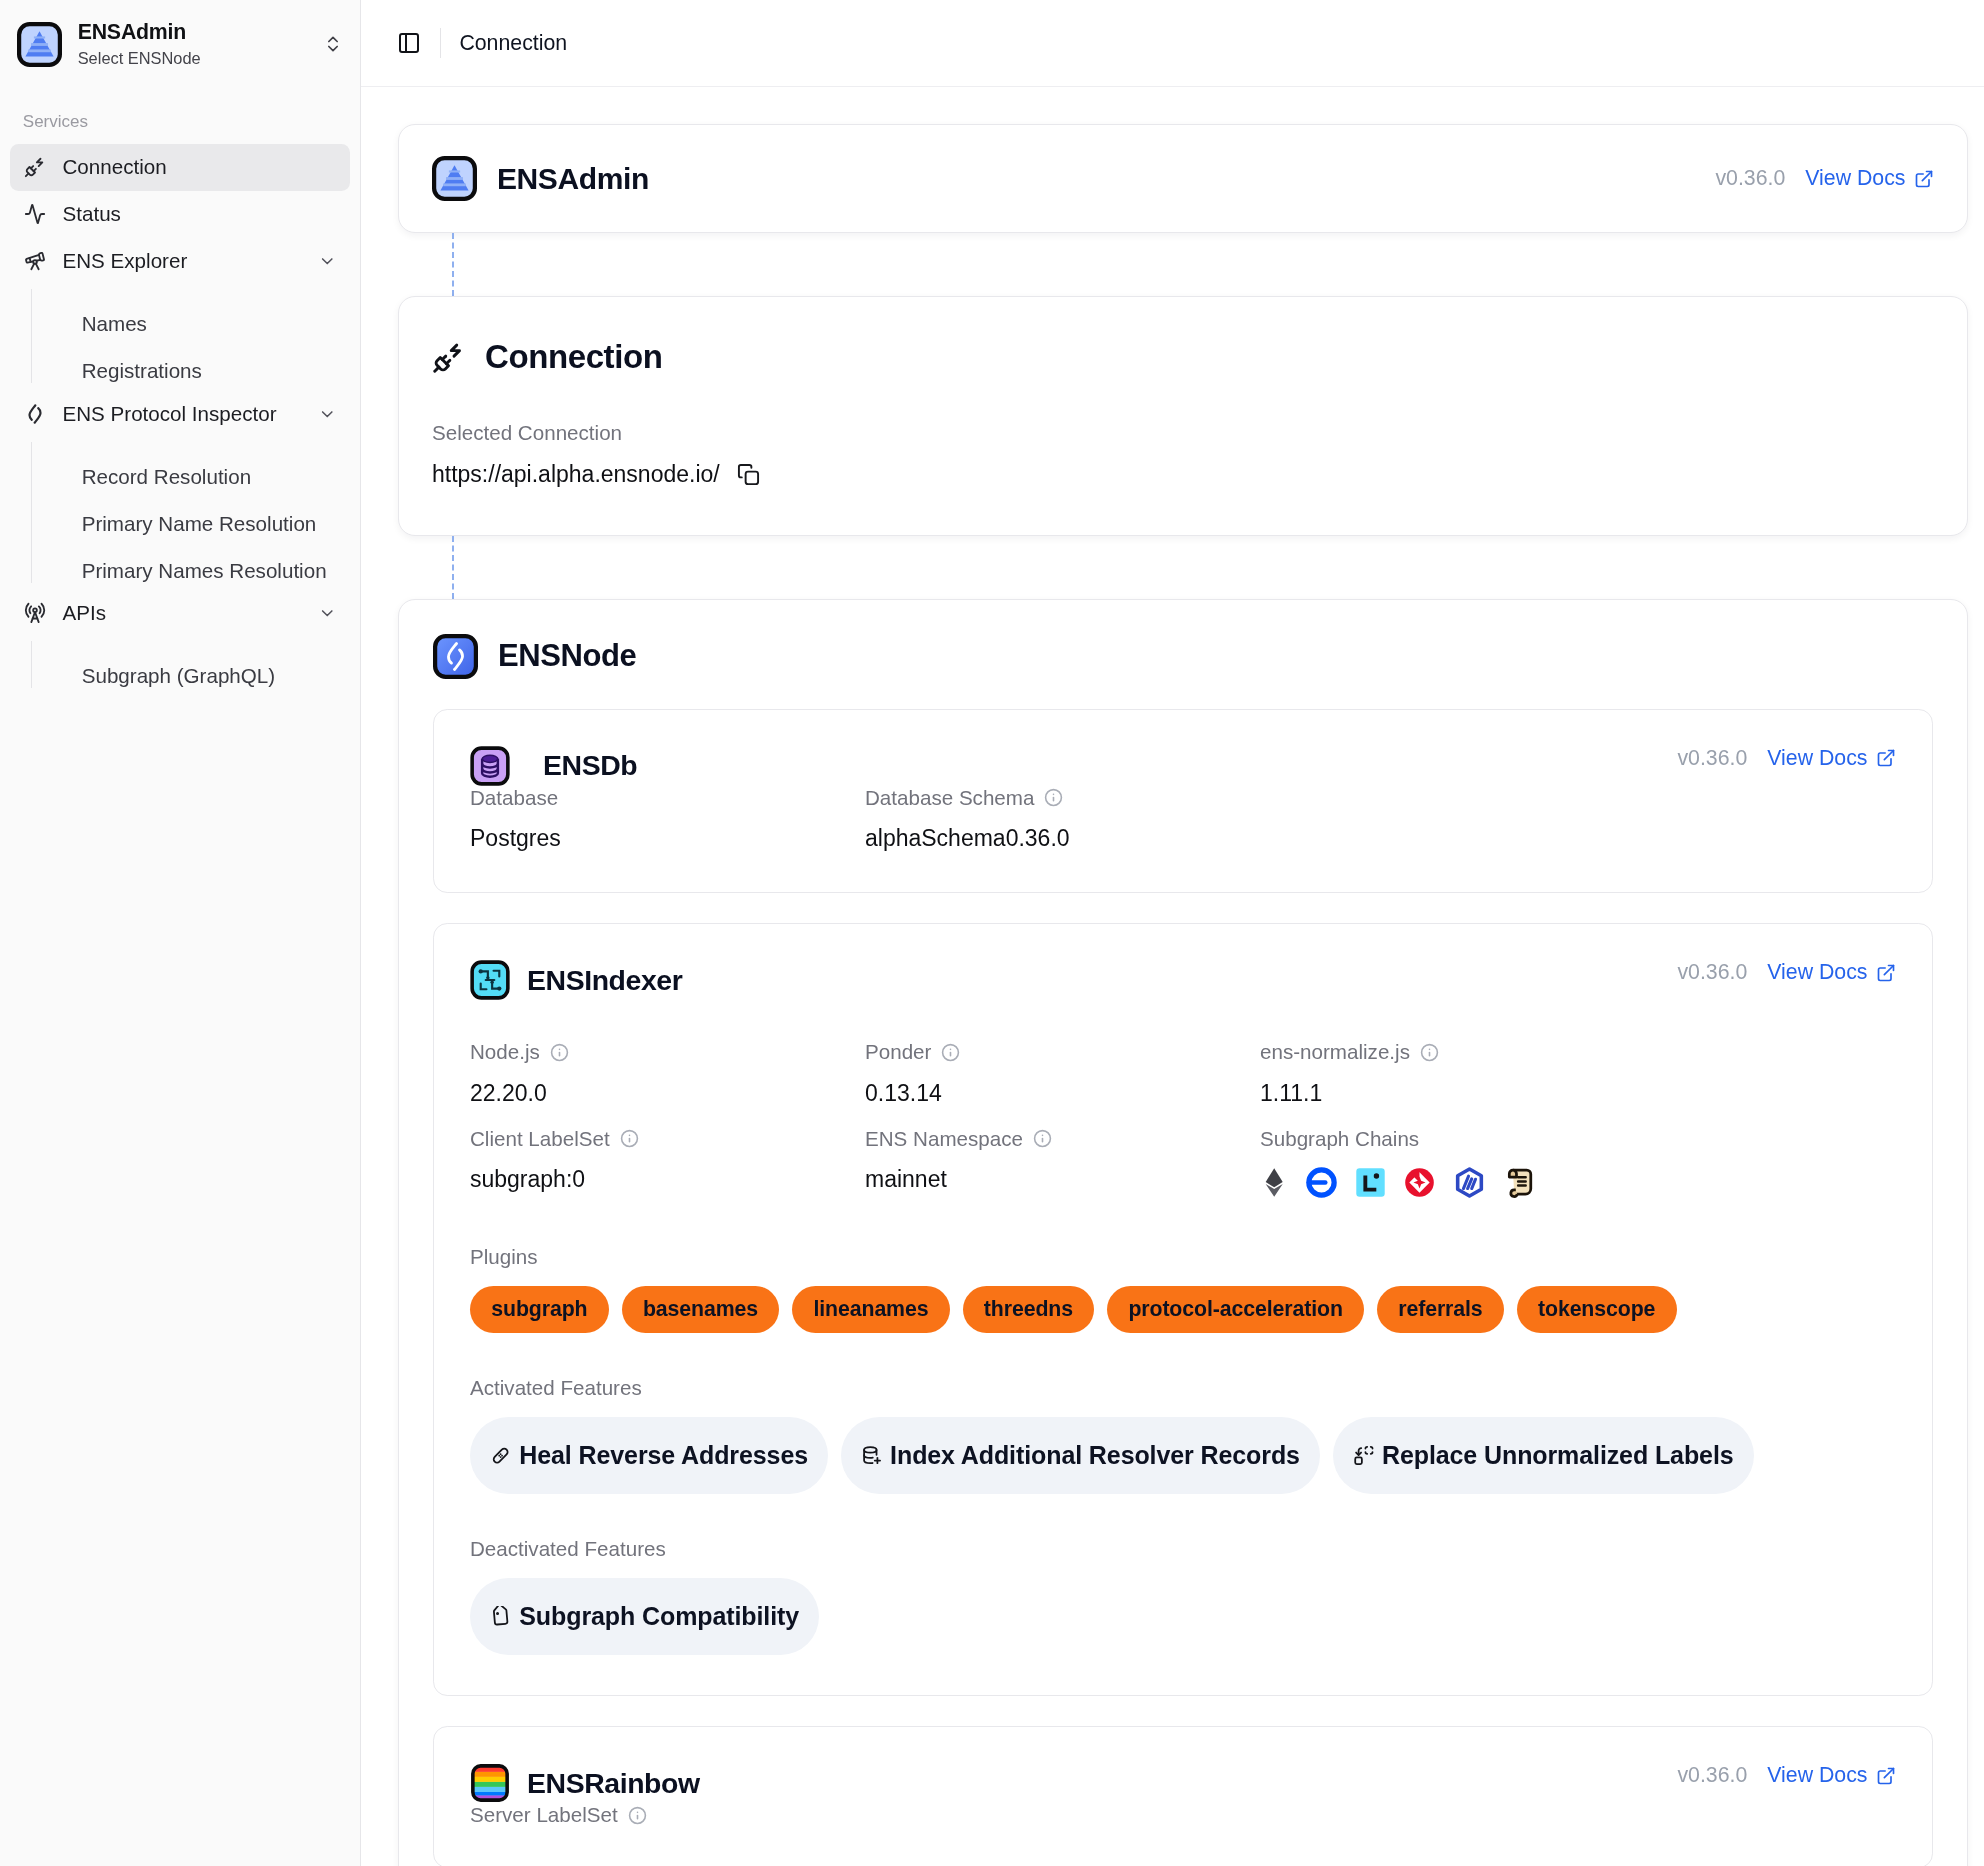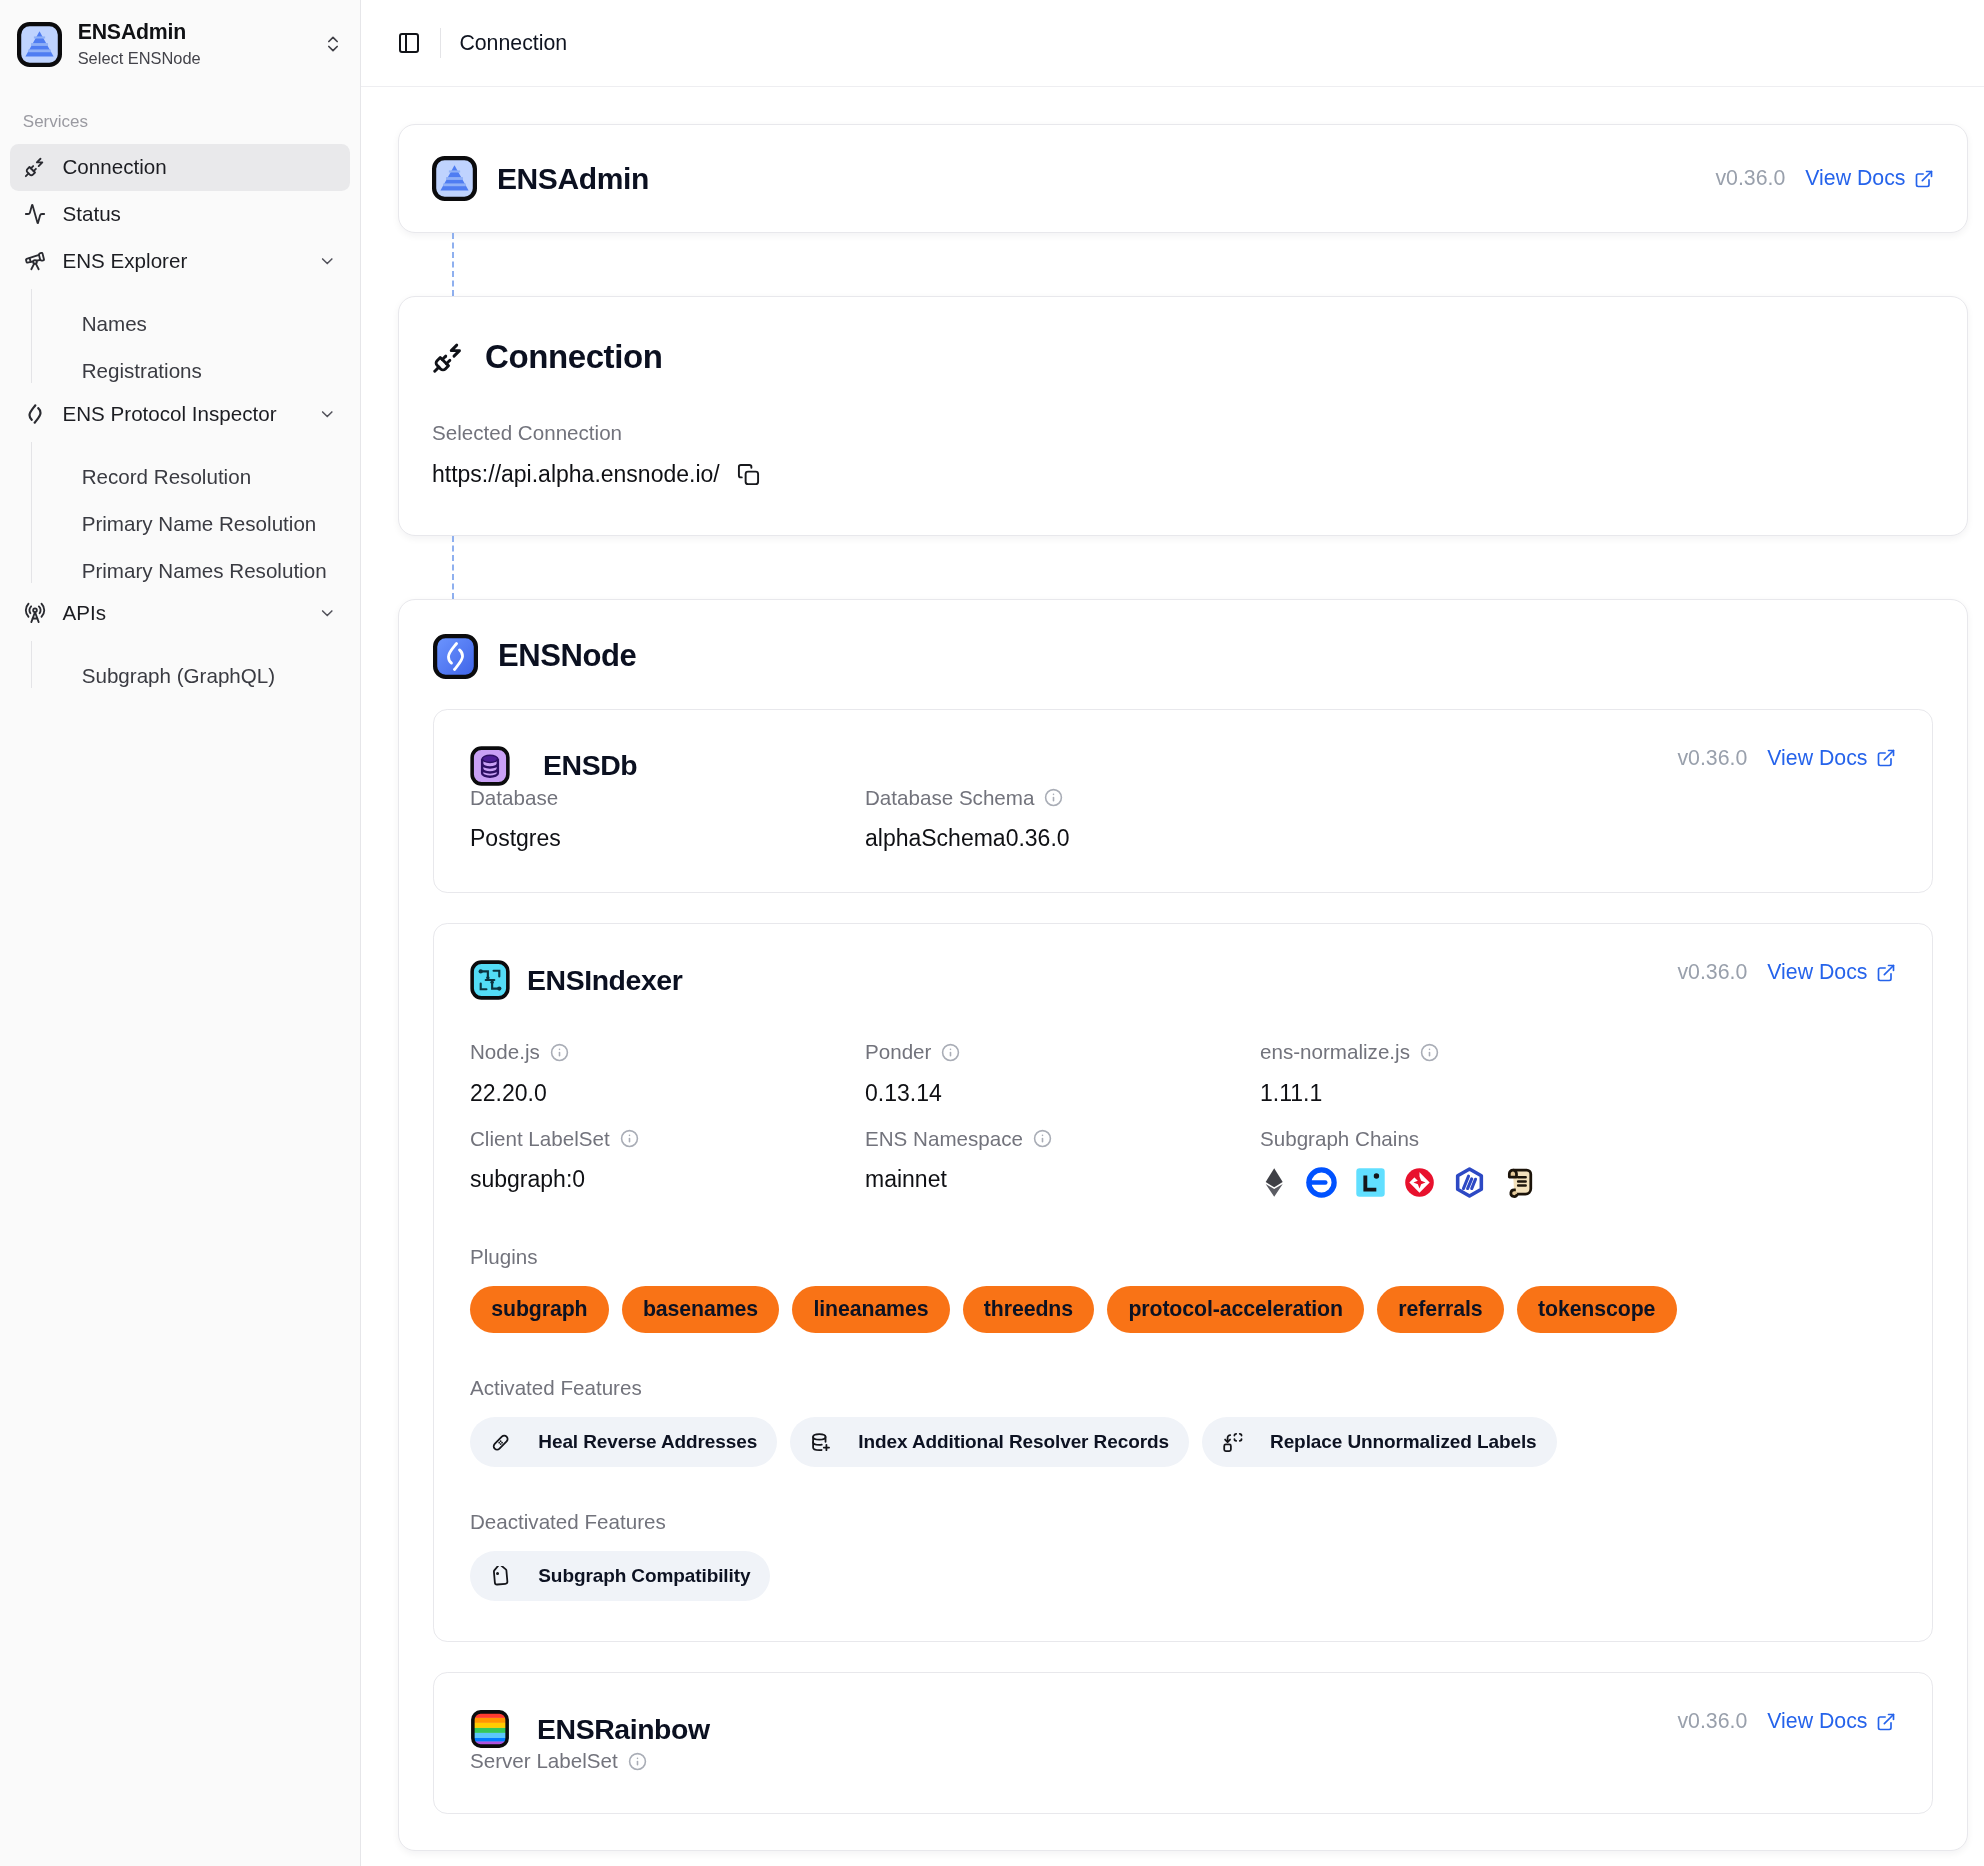--- a/index.html
+++ b/index.html
@@ -97,23 +97,23 @@
   .grid2 { display:grid; grid-template-columns:395px 1fr; }
 
   .chains-row { display:flex; align-items:center; gap:17px; margin-top:12.8px; height:38px; }
   .section-label { font-size:20.6px; color:#72737c; font-weight:500; margin-top:43px; }
   .chips { display:flex; align-items:center; gap:12.8px; margin-top:17px; flex-wrap:wrap; }
   .chip {
     background:#f97316; border-radius:710px; padding:11.4px 21.3px;
     font-size:21.3px; font-weight:700; color:#0d1222; letter-spacing:-0.1px;
   }
   .feature-chip {
-    display:flex; align-items:center; gap:27px;
-    background:#f0f3f8; border-radius:710px; padding:14px 20px;
-    font-size:19px; font-weight:700; color:#0d1222; letter-spacing:-0.1px;
+    display:flex; align-items:center; gap:8px;
+    background:#f0f3f8; border-radius:710px; padding:24px 20px;
+    font-size:25px; font-weight:700; color:#0d1222; letter-spacing:-0.1px;
   }
   .feature-chip .icon { color:#14151a; }
   .info-icon { color:#a9adb6; cursor:pointer; }
 </style>
 </head>
 <body>
 
 <aside class="sidebar">
   <div class="sb-header">
     <span class="icon">
@@ -599,21 +599,21 @@
                   <circle cx="8.5" cy="8.5" r=".7" fill="currentColor"></circle>
                 </svg>
             </span>
             <span>Subgraph Compatibility</span>
           </span>
         </div>
       </div>
 
       <div class="nested">
         <div class="nested-head">
-          <div class="title-row" style="gap:27px">
+          <div class="title-row" style="gap:17px">
             <span class="icon">
               <svg width="40" height="40" viewBox="0 0 56 56">
                 <defs>
                     <clipPath id="rbclip">
                       <rect x="5.5" y="5.5" width="45" height="45" rx="10"></rect>
                     </clipPath>
                   </defs>
                 <g clip-path="url(#rbclip)">
                   <rect x="5.5" y="5.5" width="45" height="7" fill="#ff3b30"></rect>
                   <rect x="5.5" y="12.5" width="45" height="7" fill="#ff9500"></rect>

